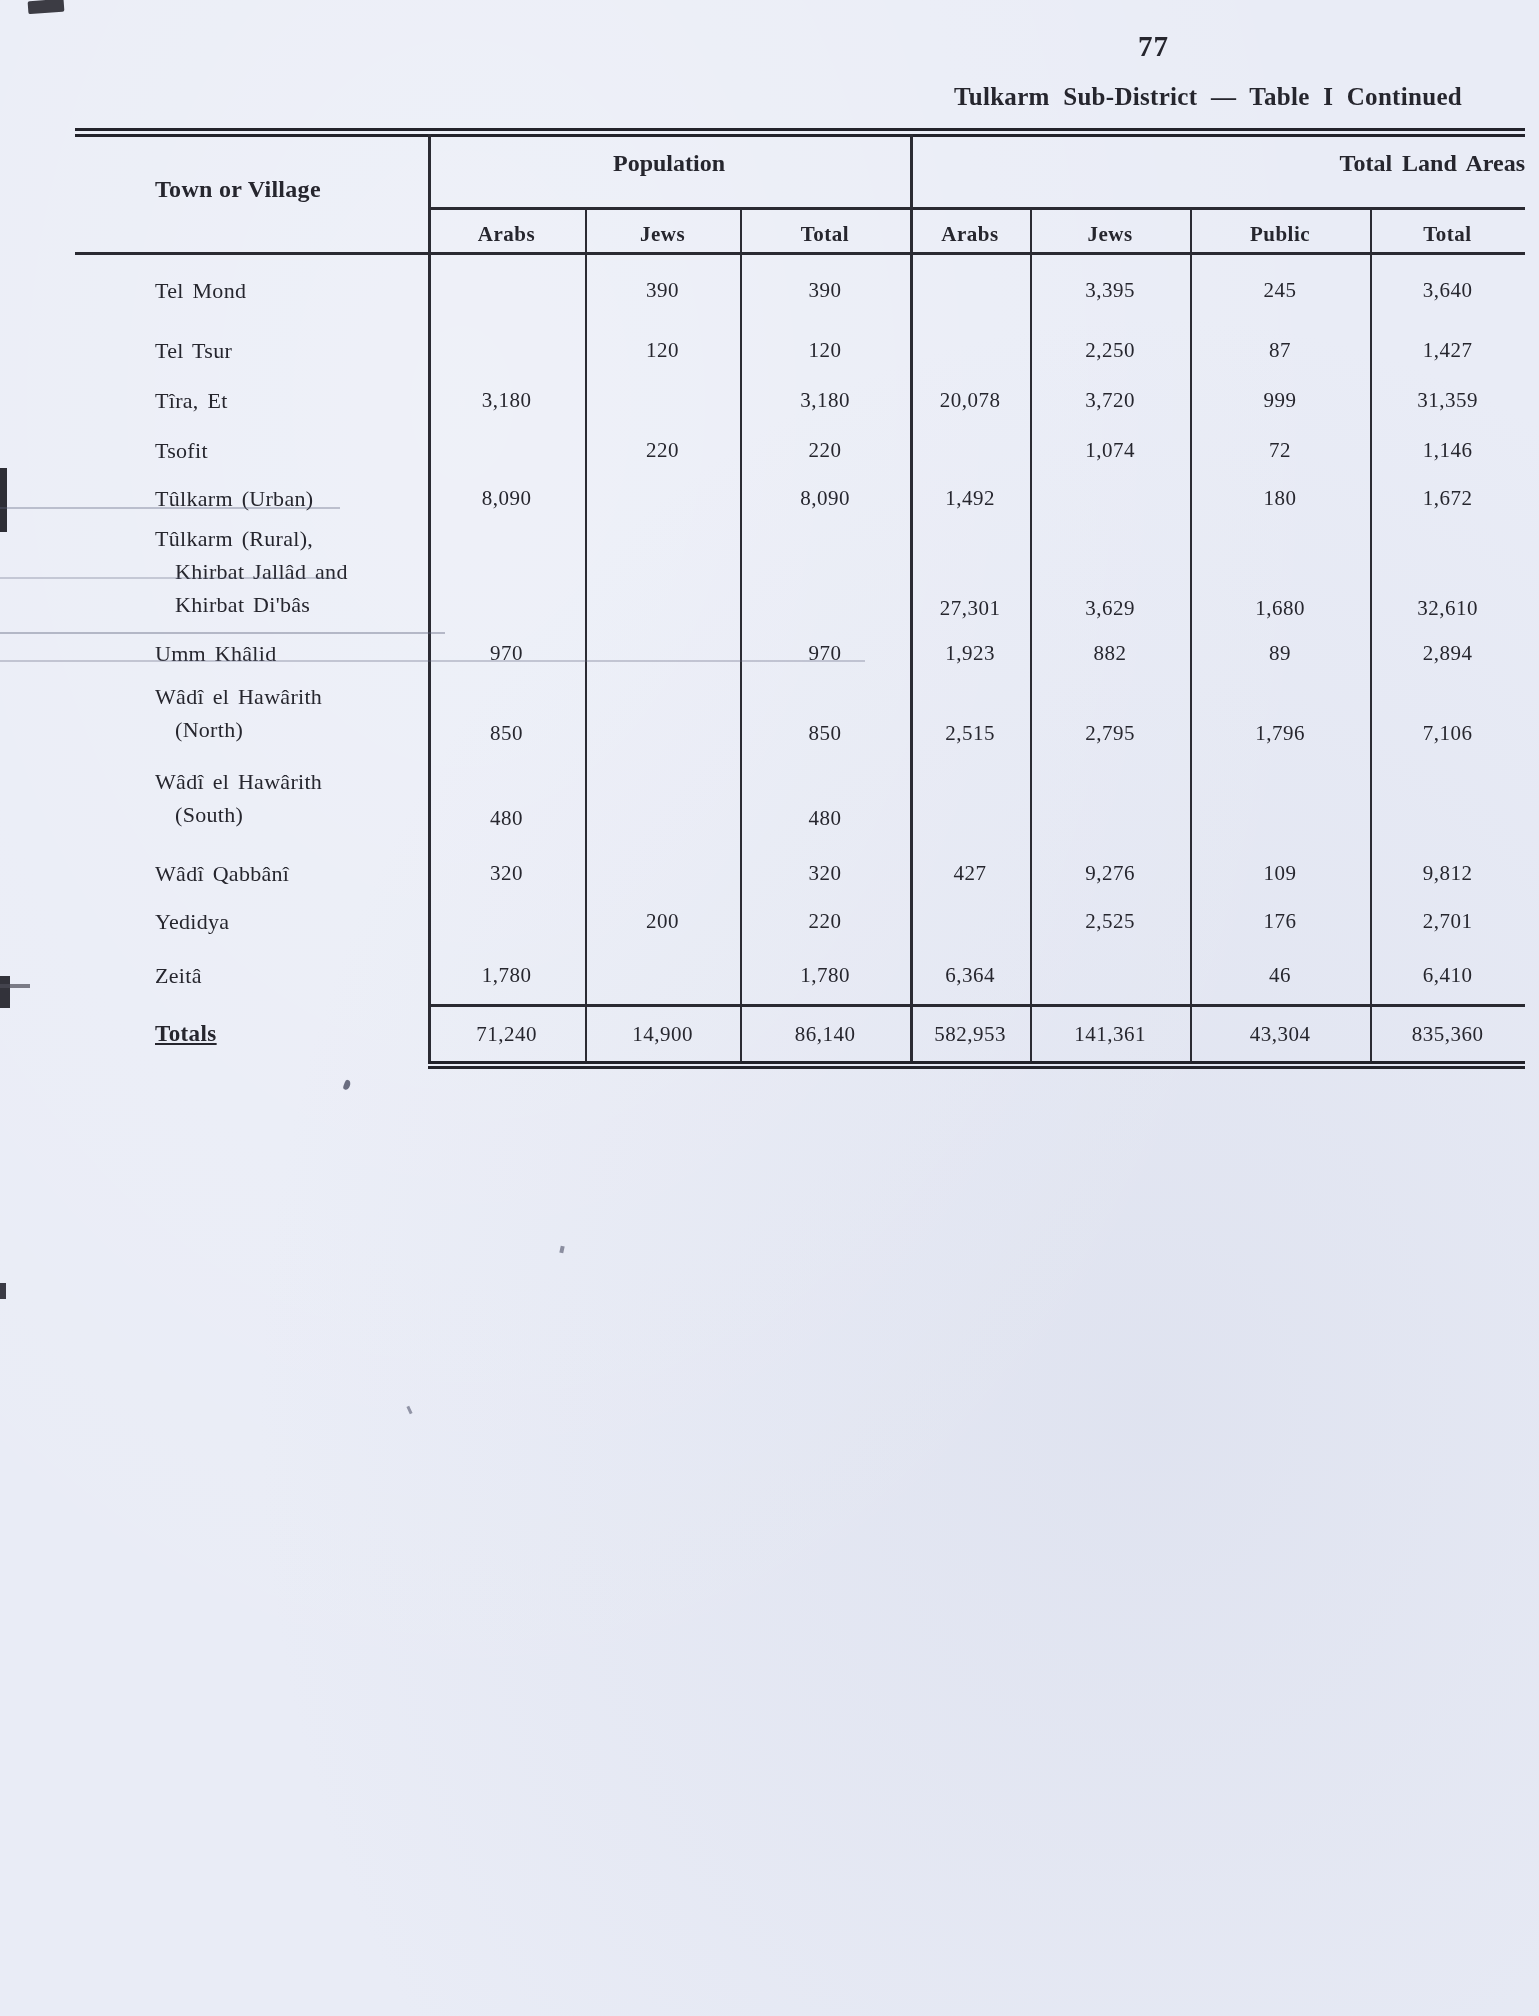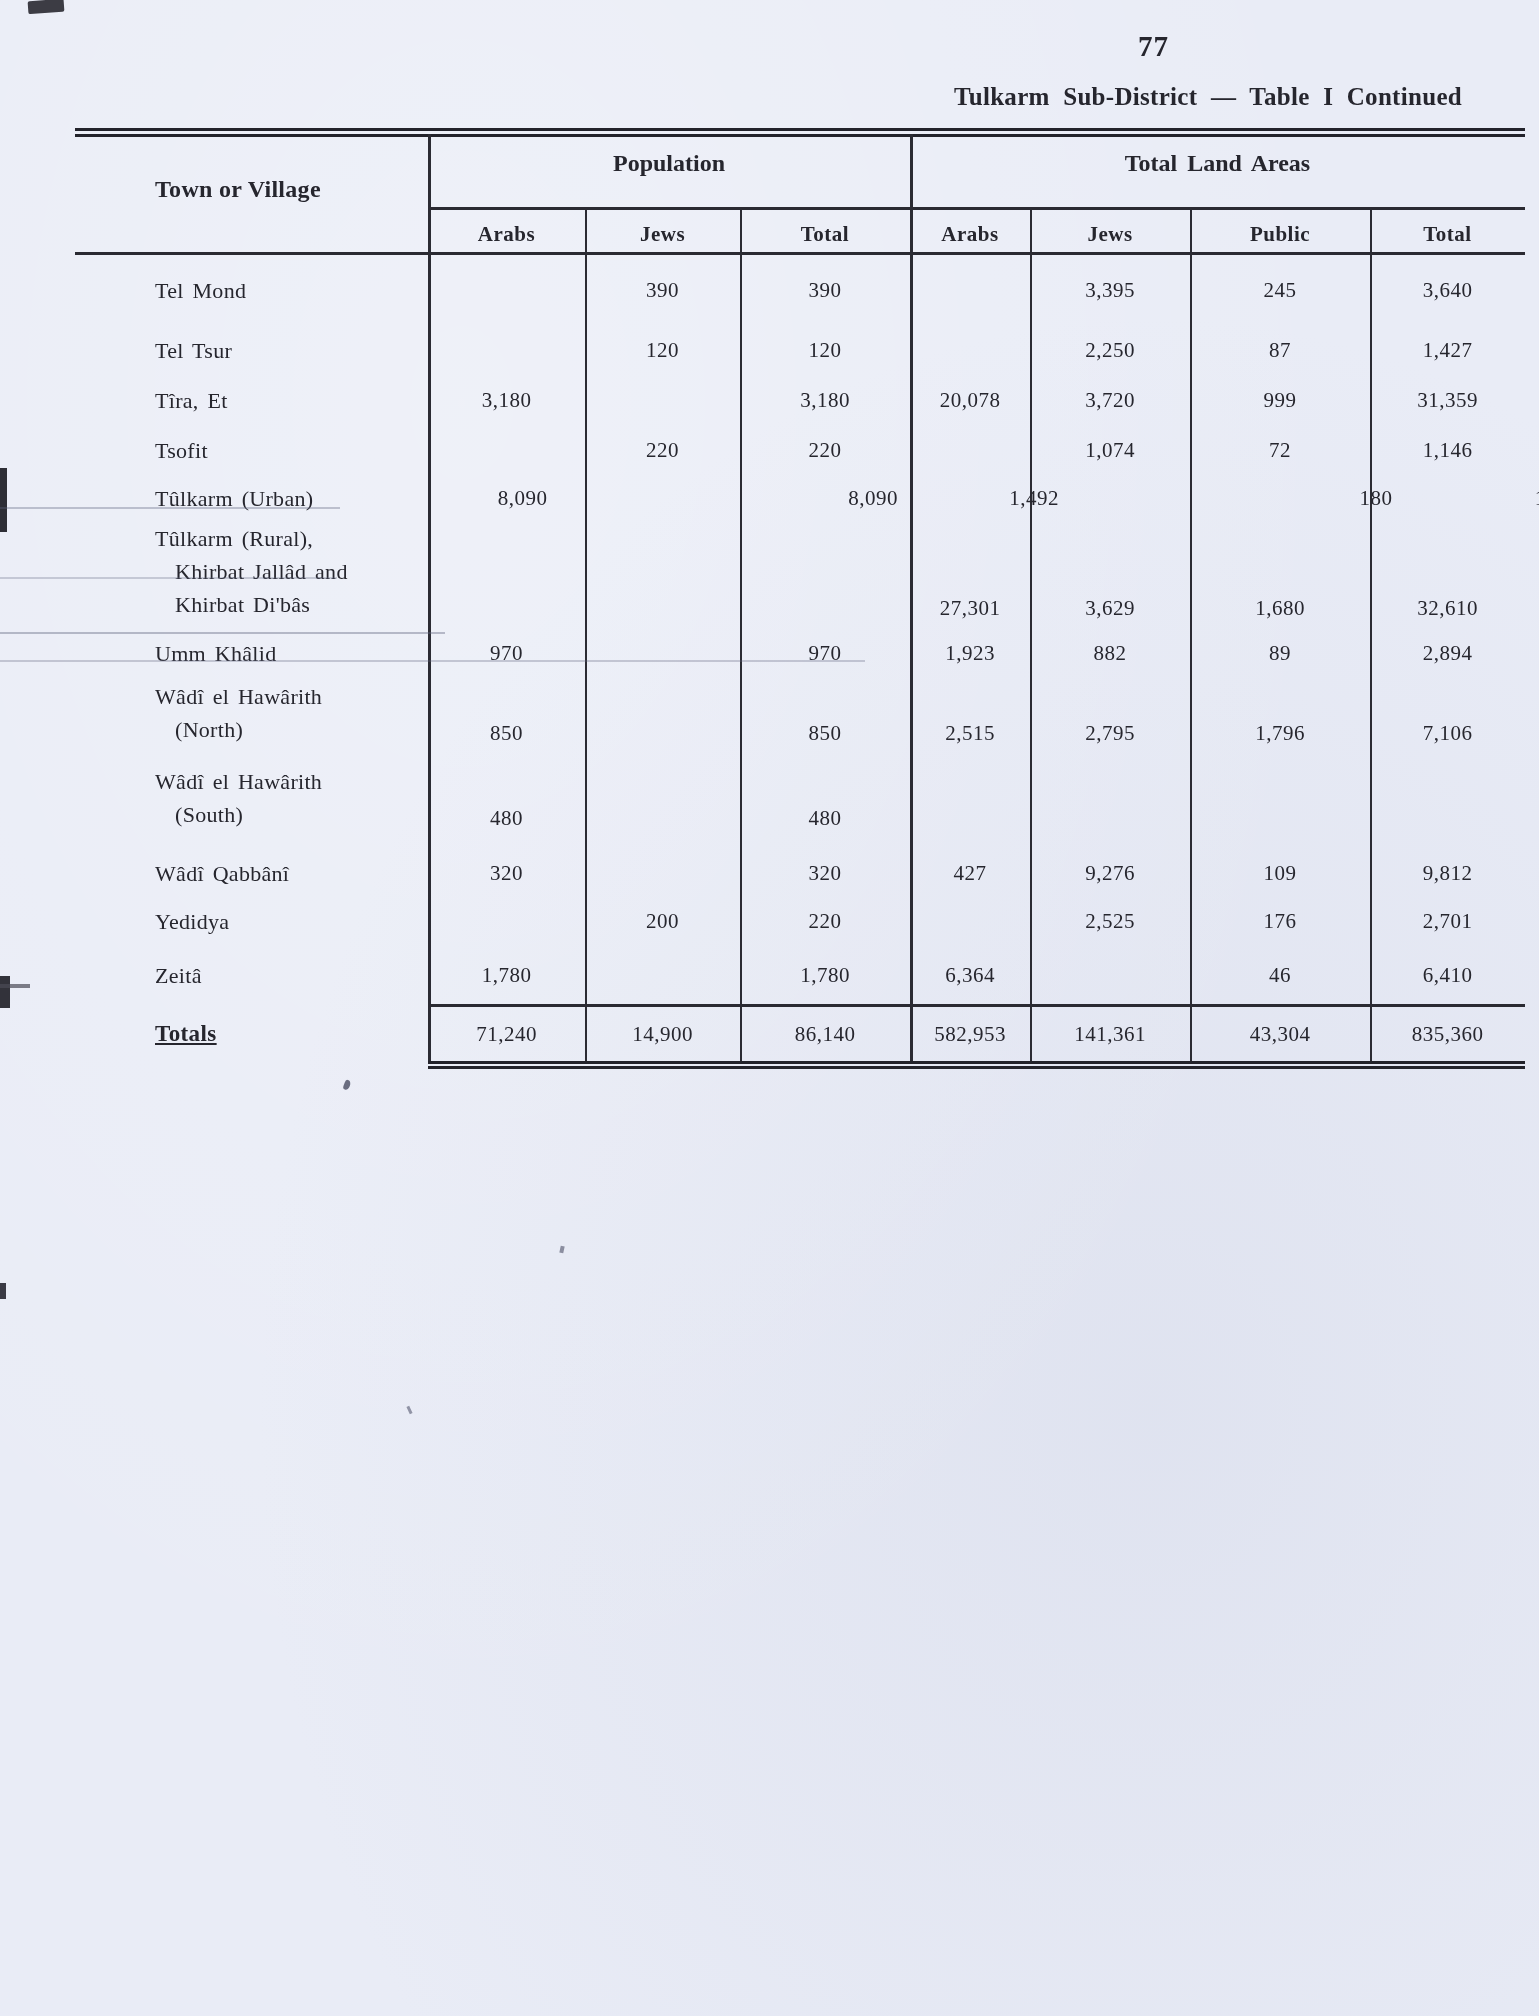--- a/index.html
+++ b/index.html
@@ -54,21 +54,21 @@
   .v-sub{top:80px;height:853px;}
   
   .hdr-town{
     position:absolute;left:80px;top:48px;font-size:24px;font-weight:700;letter-spacing:.3px;
   }
   .hdr-pop{
     position:absolute;left:353px;top:22px;width:482px;text-align:center;
     font-size:24px;font-weight:700;
   }
   .hdr-land{
-    position:absolute;left:835px;top:22px;width:615px;text-align:center;
+    position:absolute;left:835px;top:22px;width:615px;text-align:right;
     font-size:24px;font-weight:700;word-spacing:4px;
   }
   .subhead-row{
     position:absolute;left:0;top:88px;width:1450px;height:36px;
     display:grid;grid-template-columns:353px 157px 155px 170px 120px 160px 180px 155px;
     align-items:center;
   }
   .subhead-row .sh{ text-align:center;font-size:21px;font-weight:700;letter-spacing:.5px; }
   
   .rows{
@@ -80,21 +80,21 @@
   }
   .trow .town{
     font-size:22px;letter-spacing:.3px;white-space:pre-line;
     padding-left:100px;text-indent:-20px;line-height:33px;word-spacing:3px;
   }
   .trow .num{ text-align:center;font-size:21px;letter-spacing:.5px; }
   .rows .trow:nth-child(1){height:70px;}
   .rows .trow:nth-child(2){height:50px;}
   .rows .trow:nth-child(3){height:50px;}
   .rows .trow:nth-child(4){height:50px;}
-  .rows .trow:nth-child(5){height:47px;gap:16px;}
+  .rows .trow:nth-child(5){height:47px;}
   .rows .trow:nth-child(6){height:105px;align-items:end;padding-bottom:0;}
   .rows .trow:nth-child(6)>div{padding-bottom:22px;}
   .rows .trow:nth-child(7){height:52px;}
   .rows .trow:nth-child(8){height:85px;align-items:end;}
   .rows .trow:nth-child(8)>div{padding-bottom:18px;}
   .rows .trow:nth-child(9){height:85px;align-items:end;}
   .rows .trow:nth-child(9)>div{padding-bottom:18px;}
   .rows .trow:nth-child(10){height:48px;}
   .rows .trow:nth-child(11){height:48px;}
   .rows .trow:nth-child(12){height:60px;}

